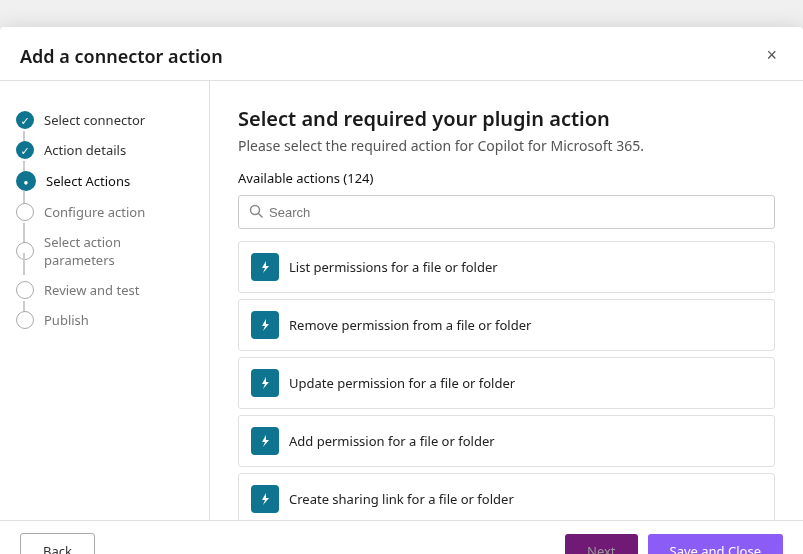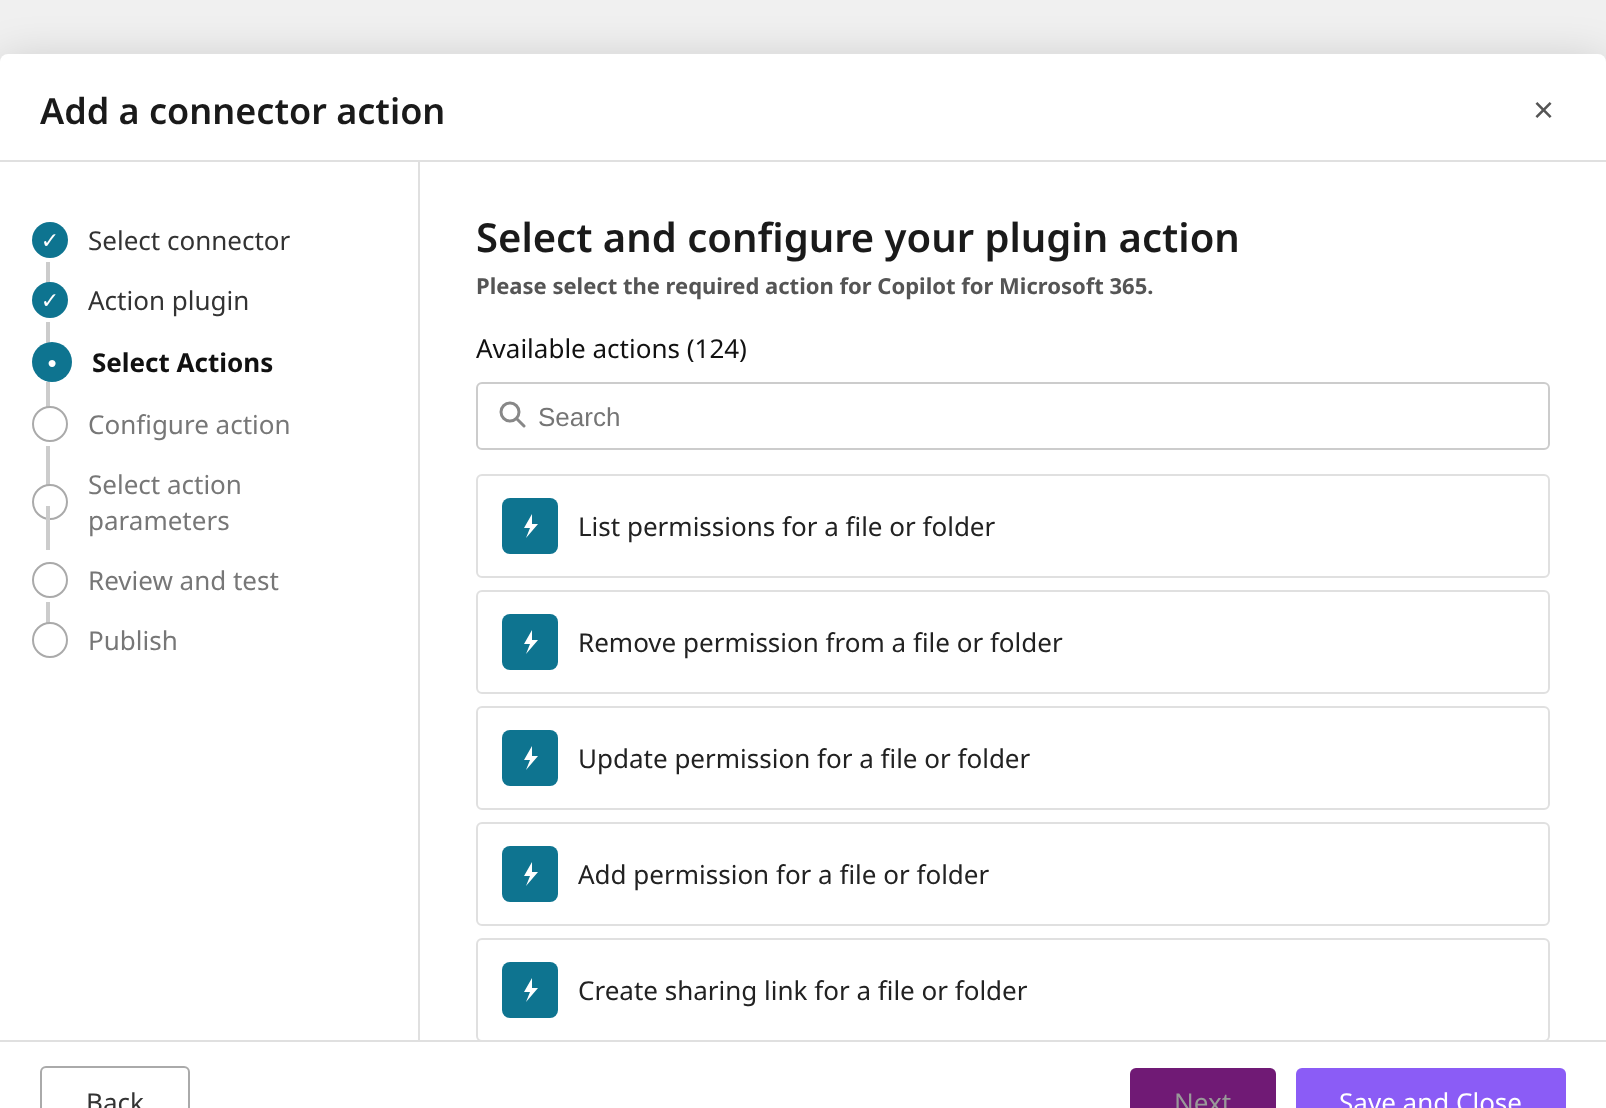--- a/index.html
+++ b/index.html
@@ -96,45 +96,44 @@
     }
     .step-icon.inactive {
       border: 1.5px solid #aaa;
       background: #fff;
     }
     .step-label {
       font-size: 13px;
       color: #333;
     }
     .step-label.active {
-      font-weight: 700;
+      font-weight: 400;
       color: #111;
     }
     .step-label.muted {
       color: #777;
     }
     
     .main-content {
       flex: 1;
       display: flex;
       flex-direction: column;
       overflow: hidden;
       padding: 24px 28px 0 28px;
     }
     .main-heading {
       font-size: 20px;
       font-weight: 600;
       color: #1a1a1a;
       margin-bottom: 4px;
     }
     .main-subtitle {
-      font-size: 11px;
+      font-size: 14px;
       color: #555;
       margin-bottom: 14px;
-      font-weight: bold;
     }
     .available-label {
       font-size: 13px;
       font-weight: 400;
       color: #111;
       margin-bottom: 8px;
     }
     .search-box {
       display: flex;
       align-items: center;
@@ -241,21 +240,21 @@
 
     <nav class="sidebar">
     <div class="step-item">
           <div class="step-connector"></div>
           <div class="step-icon completed">✓</div>
           <span class="step-label">Select connector</span>
         </div>
         <div class="step-item">
           <div class="step-connector"></div>
           <div class="step-icon completed">✓</div>
-          <span class="step-label">Action plugin</span>
+          <span class="step-label">Action details</span>
         </div>
         <div class="step-item">
           <div class="step-connector"></div>
           <div class="step-icon active" style="font-size: 8px;">●</div>
           <span class="step-label active">Select Actions</span>
         </div>
         <div class="step-item">
           <div class="step-connector"></div>
           <div class="step-icon inactive"></div>
           <span class="step-label muted">Configure action</span>
@@ -270,21 +269,21 @@
           <div class="step-icon inactive"></div>
           <span class="step-label muted">Review and test</span>
         </div>
         <div class="step-item">
           <div class="step-icon inactive"></div>
           <span class="step-label muted">Publish</span>
         </div>
       </nav>
 
     <div class="main-content">
-      <h2 class="main-heading">Select and configure your plugin action</h2>
+      <h2 class="main-heading">Select and required your plugin action</h2>
       <p class="main-subtitle">Please select the required action for Copilot for Microsoft 365.</p>
       <div class="available-label">Available actions (124)</div>
       <div class="search-box">
         <span class="search-icon-svg">
           <svg width="14" height="14" viewBox="0 0 14 14" fill="none">
             <circle cx="6" cy="6" r="4.5" stroke="#888" stroke-width="1.5"></circle>
             <line x1="9.5" y1="9.5" x2="13" y2="13" stroke="#888" stroke-width="1.5" stroke-linecap="round"></line>
           </svg>
         </span>
         <input class="search-input" type="text" placeholder="Search" style="">

